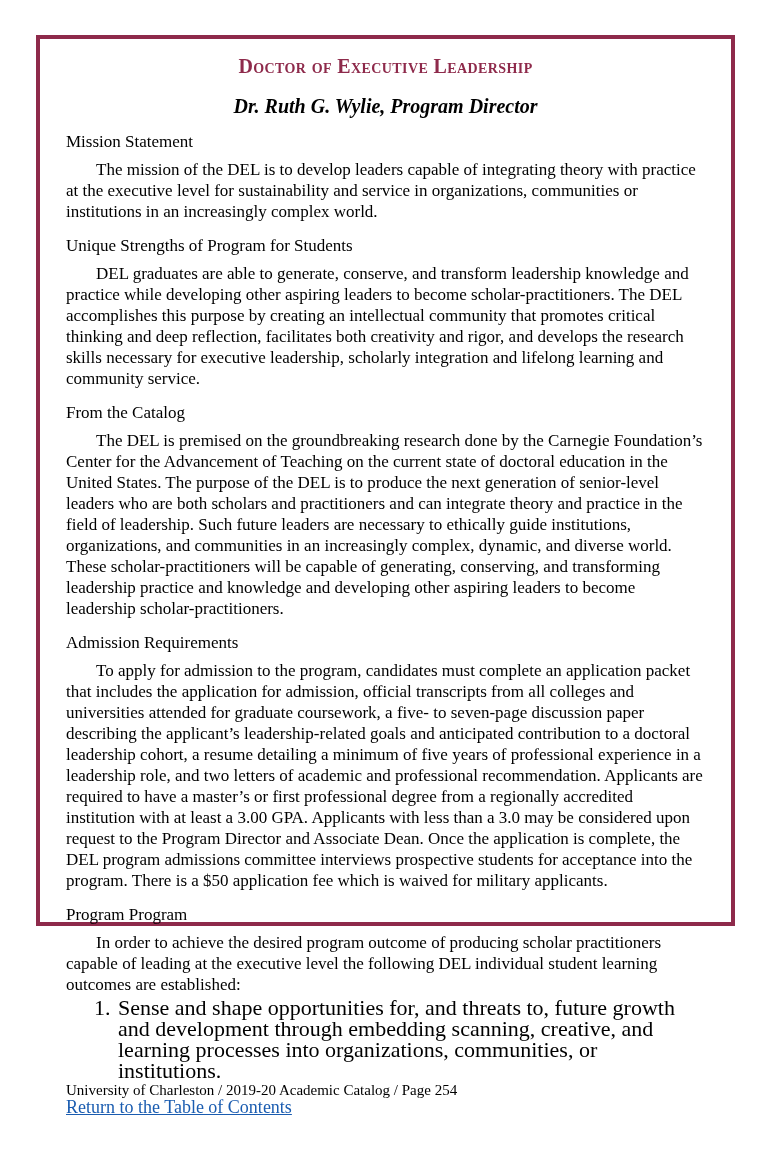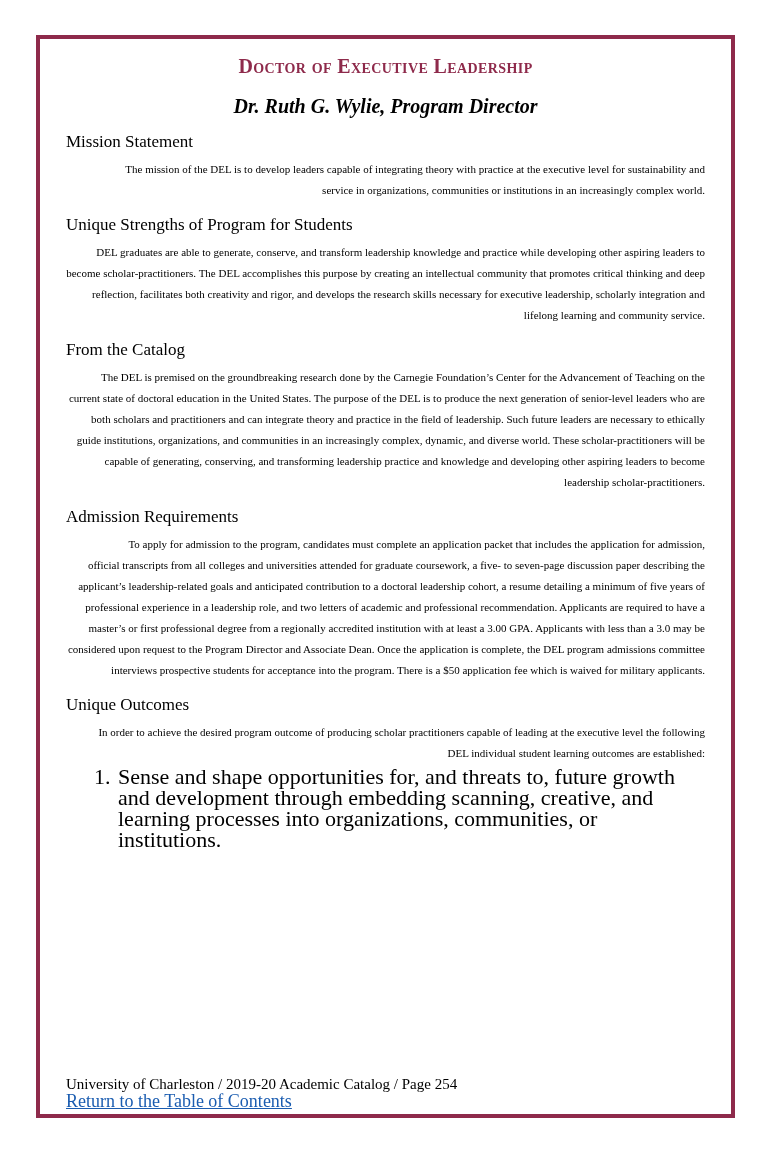--- a/index.html
+++ b/index.html
@@ -10,21 +10,21 @@
     height: 1152px;
     font-family: "Liberation Serif", serif;
     color: #000000;
     -webkit-font-smoothing: antialiased;
   }
   .page-frame {
     position: absolute;
     left: 36px;
     top: 35px;
     width: 699px;
-    height: 1083px;
+    height: 891px;
     box-sizing: border-box;
     border: 4px solid #8E2A4B;
     background: #ffffff;
     display: flex;
     flex-direction: column;
     padding: 10px 26px 3px 26px;
   }
   .doc-title {
     text-align: center;
     color: #8E2A4B;
@@ -40,25 +40,25 @@
     font-style: italic;
     font-size: 20px;
     margin: 17px 0 0 0;
   }
   .section-heading {
     font-size: 17px;
     font-weight: normal;
     margin: 14px 0 7px 0;
   }
   .body-para {
-    font-size: 11px;
+    font-size: 17px;
     line-height: 21px;
     text-indent: 30px;
     margin: 0 0 0 0;
-    text-align: right;
+    text-align: left;
   }
   .outcomes-list {
     margin: 2px 0 0 0;
     padding-left: 50px;
     font-size: 22px;
     line-height: 21px;
   }
   .outcomes-list li {
     padding-left: 2px;
   }
@@ -101,21 +101,21 @@
     <div class="section-heading">From the Catalog</div>
     <p class="body-para">The DEL is premised on the groundbreaking research done by the Carnegie Foundation’s Center for the Advancement of Teaching on the current state of doctoral education in the United States. The purpose of the DEL is to produce the next generation of senior-level leaders who are both scholars and practitioners and can integrate theory and practice in the field of leadership. Such future leaders are necessary to ethically guide institutions, organizations, and communities in an increasingly complex, dynamic, and diverse world. These scholar-practitioners will be capable of generating, conserving, and transforming leadership practice and knowledge and developing other aspiring leaders to become leadership scholar-practitioners.</p>
   </div>
 
   <div>
     <div class="section-heading">Admission Requirements</div>
     <p class="body-para">To apply for admission to the program, candidates must complete an application packet that includes the application for admission, official transcripts from all colleges and universities attended for graduate coursework, a five- to seven-page discussion paper describing the applicant’s leadership-related goals and anticipated contribution to a doctoral leadership cohort, a resume detailing a minimum of five years of professional experience in a leadership role, and two letters of academic and professional recommendation. Applicants are required to have a master’s or first professional degree from a regionally accredited institution with at least a 3.00 GPA. Applicants with less than a 3.0 may be considered upon request to the Program Director and Associate Dean. Once the application is complete, the DEL program admissions committee interviews prospective students for acceptance into the program. There is a $50 application fee which is waived for military applicants.</p>
   </div>
 
   <div>
-    <div class="section-heading">Unique Outcomes</div>
+    <div class="section-heading">Program Program</div>
     <p class="body-para">In order to achieve the desired program outcome of producing scholar practitioners capable of leading at the executive level the following DEL individual student learning outcomes are established:</p>
     <ol class="outcomes-list">
       <li>Sense and shape opportunities for, and threats to, future growth and development through embedding scanning, creative, and learning processes into organizations, communities, or institutions.</li>
     </ol>
   </div>
 
   <div class="page-footer">
     <div class="catalog-line">University of Charleston / 2019-20 Academic Catalog / Page 254</div>
     <a class="toc-link">Return to the Table of Contents</a>
   </div>

